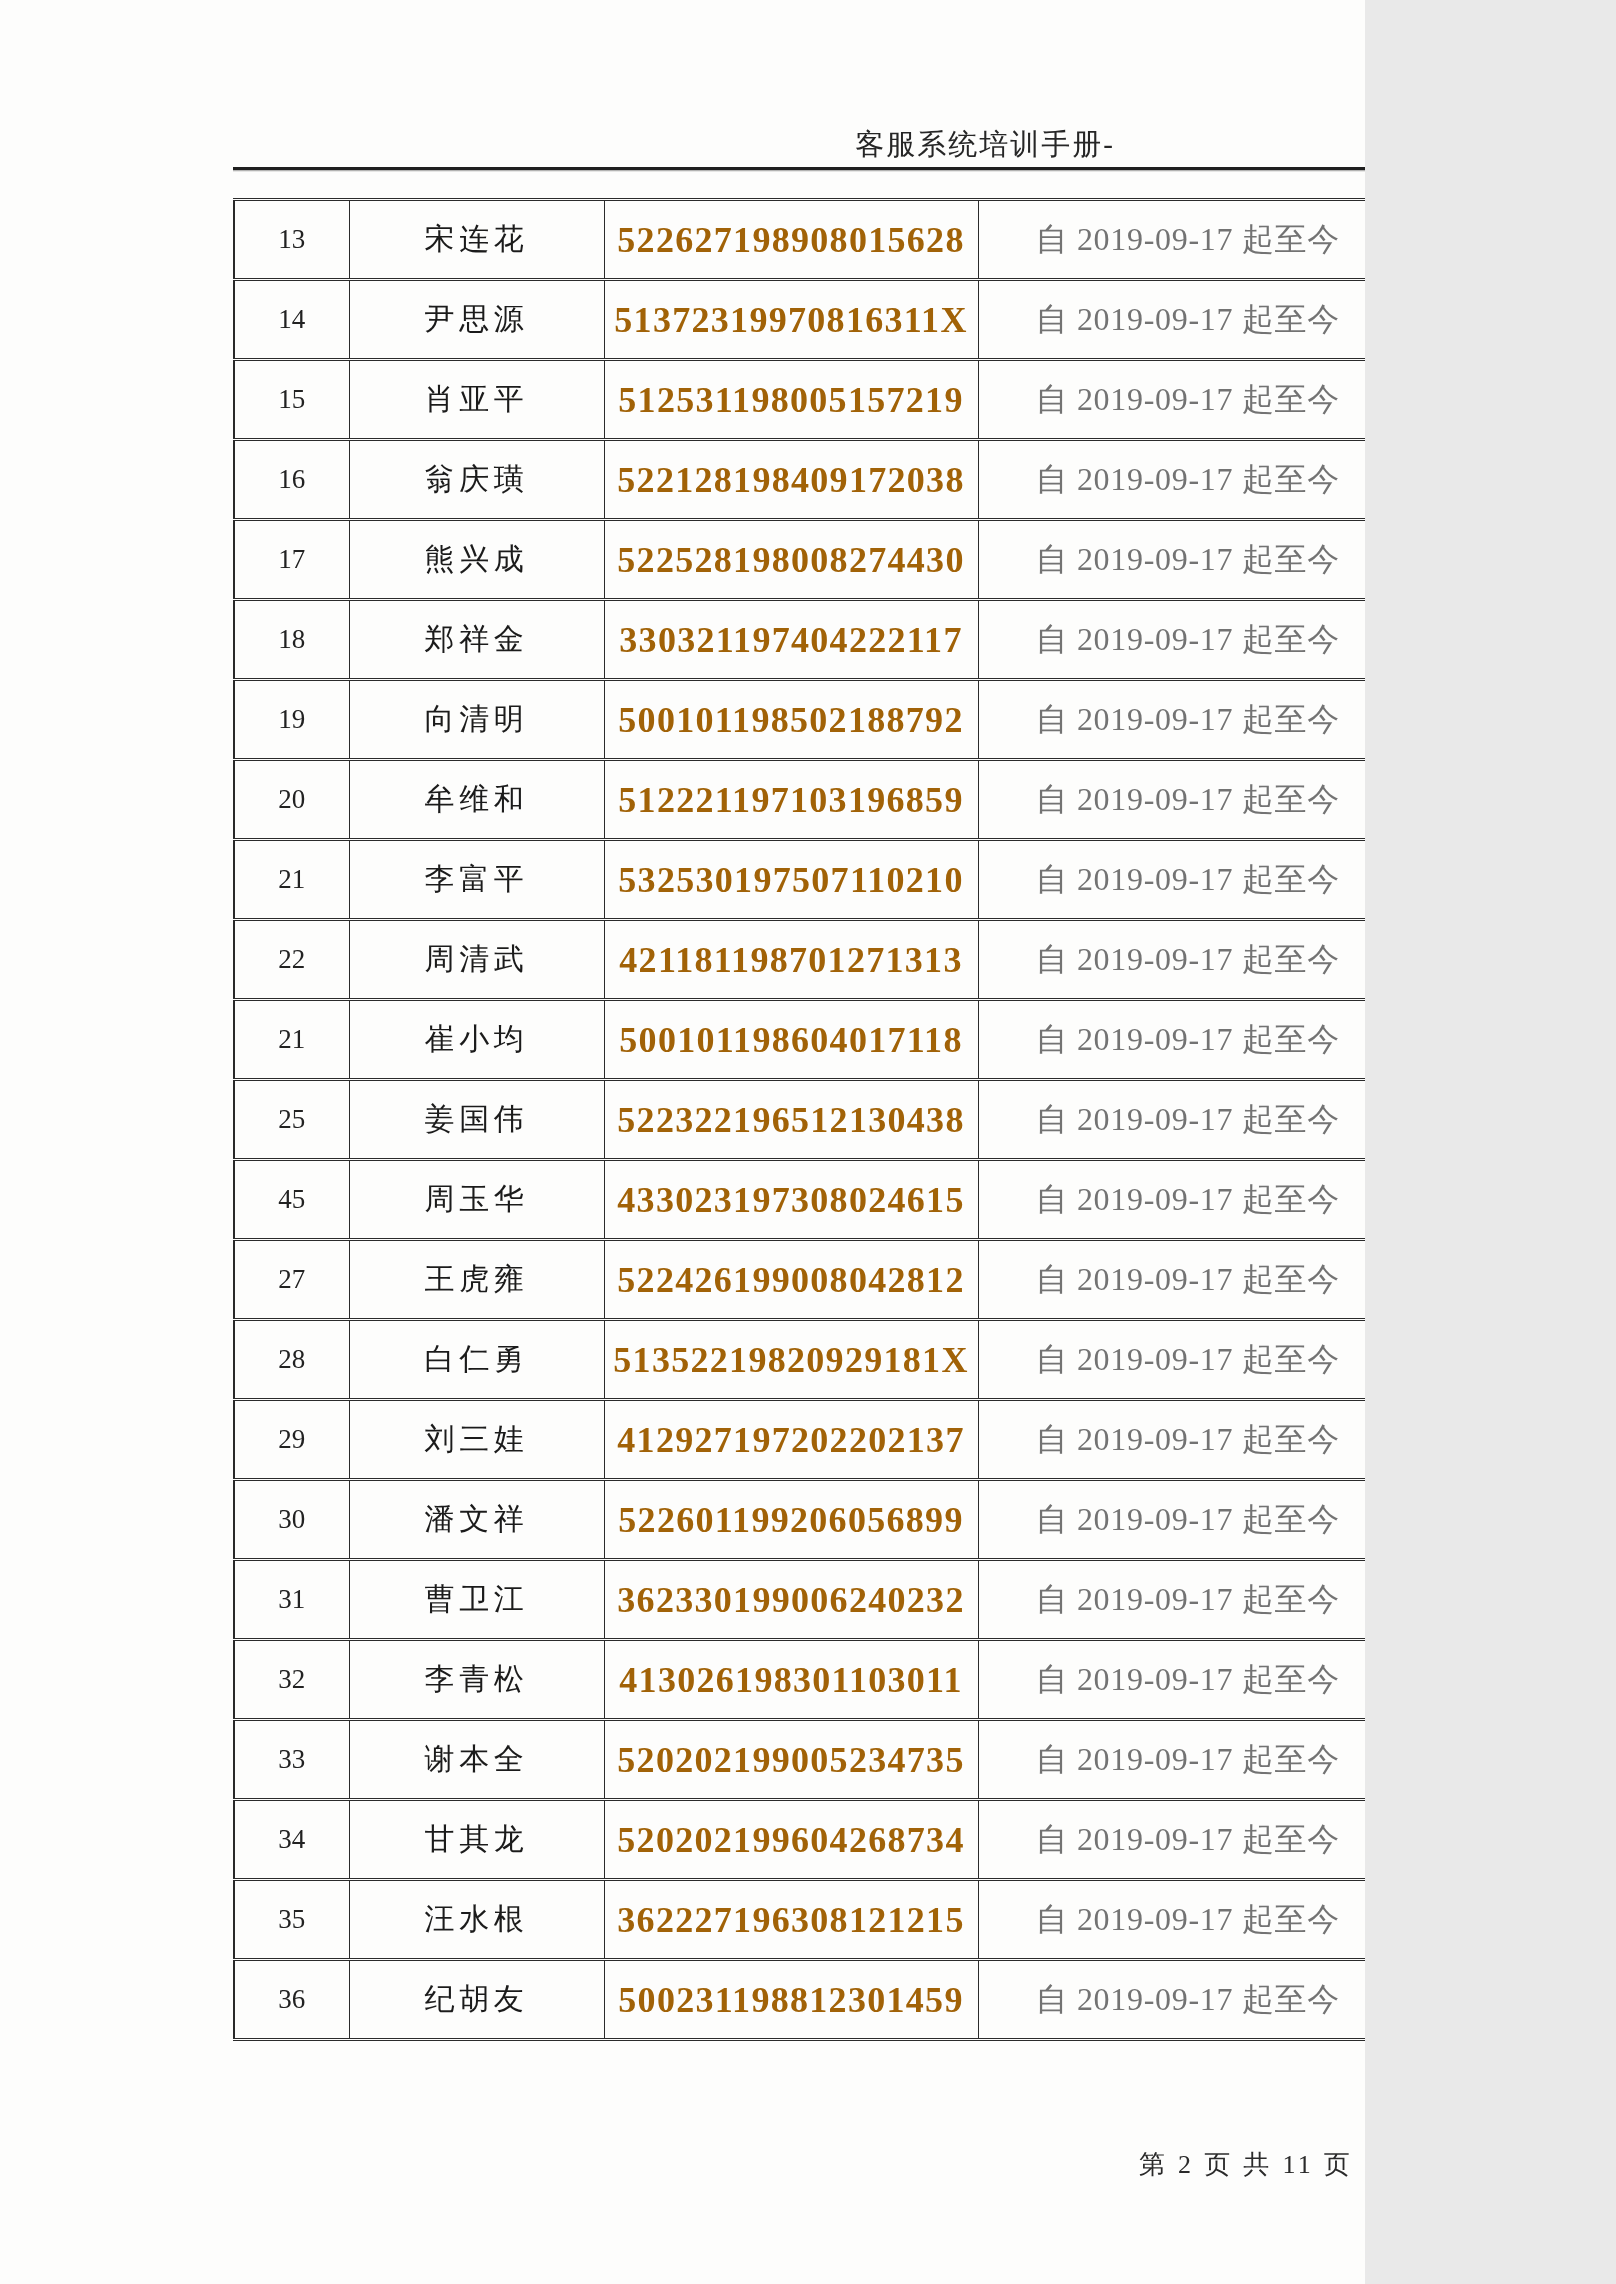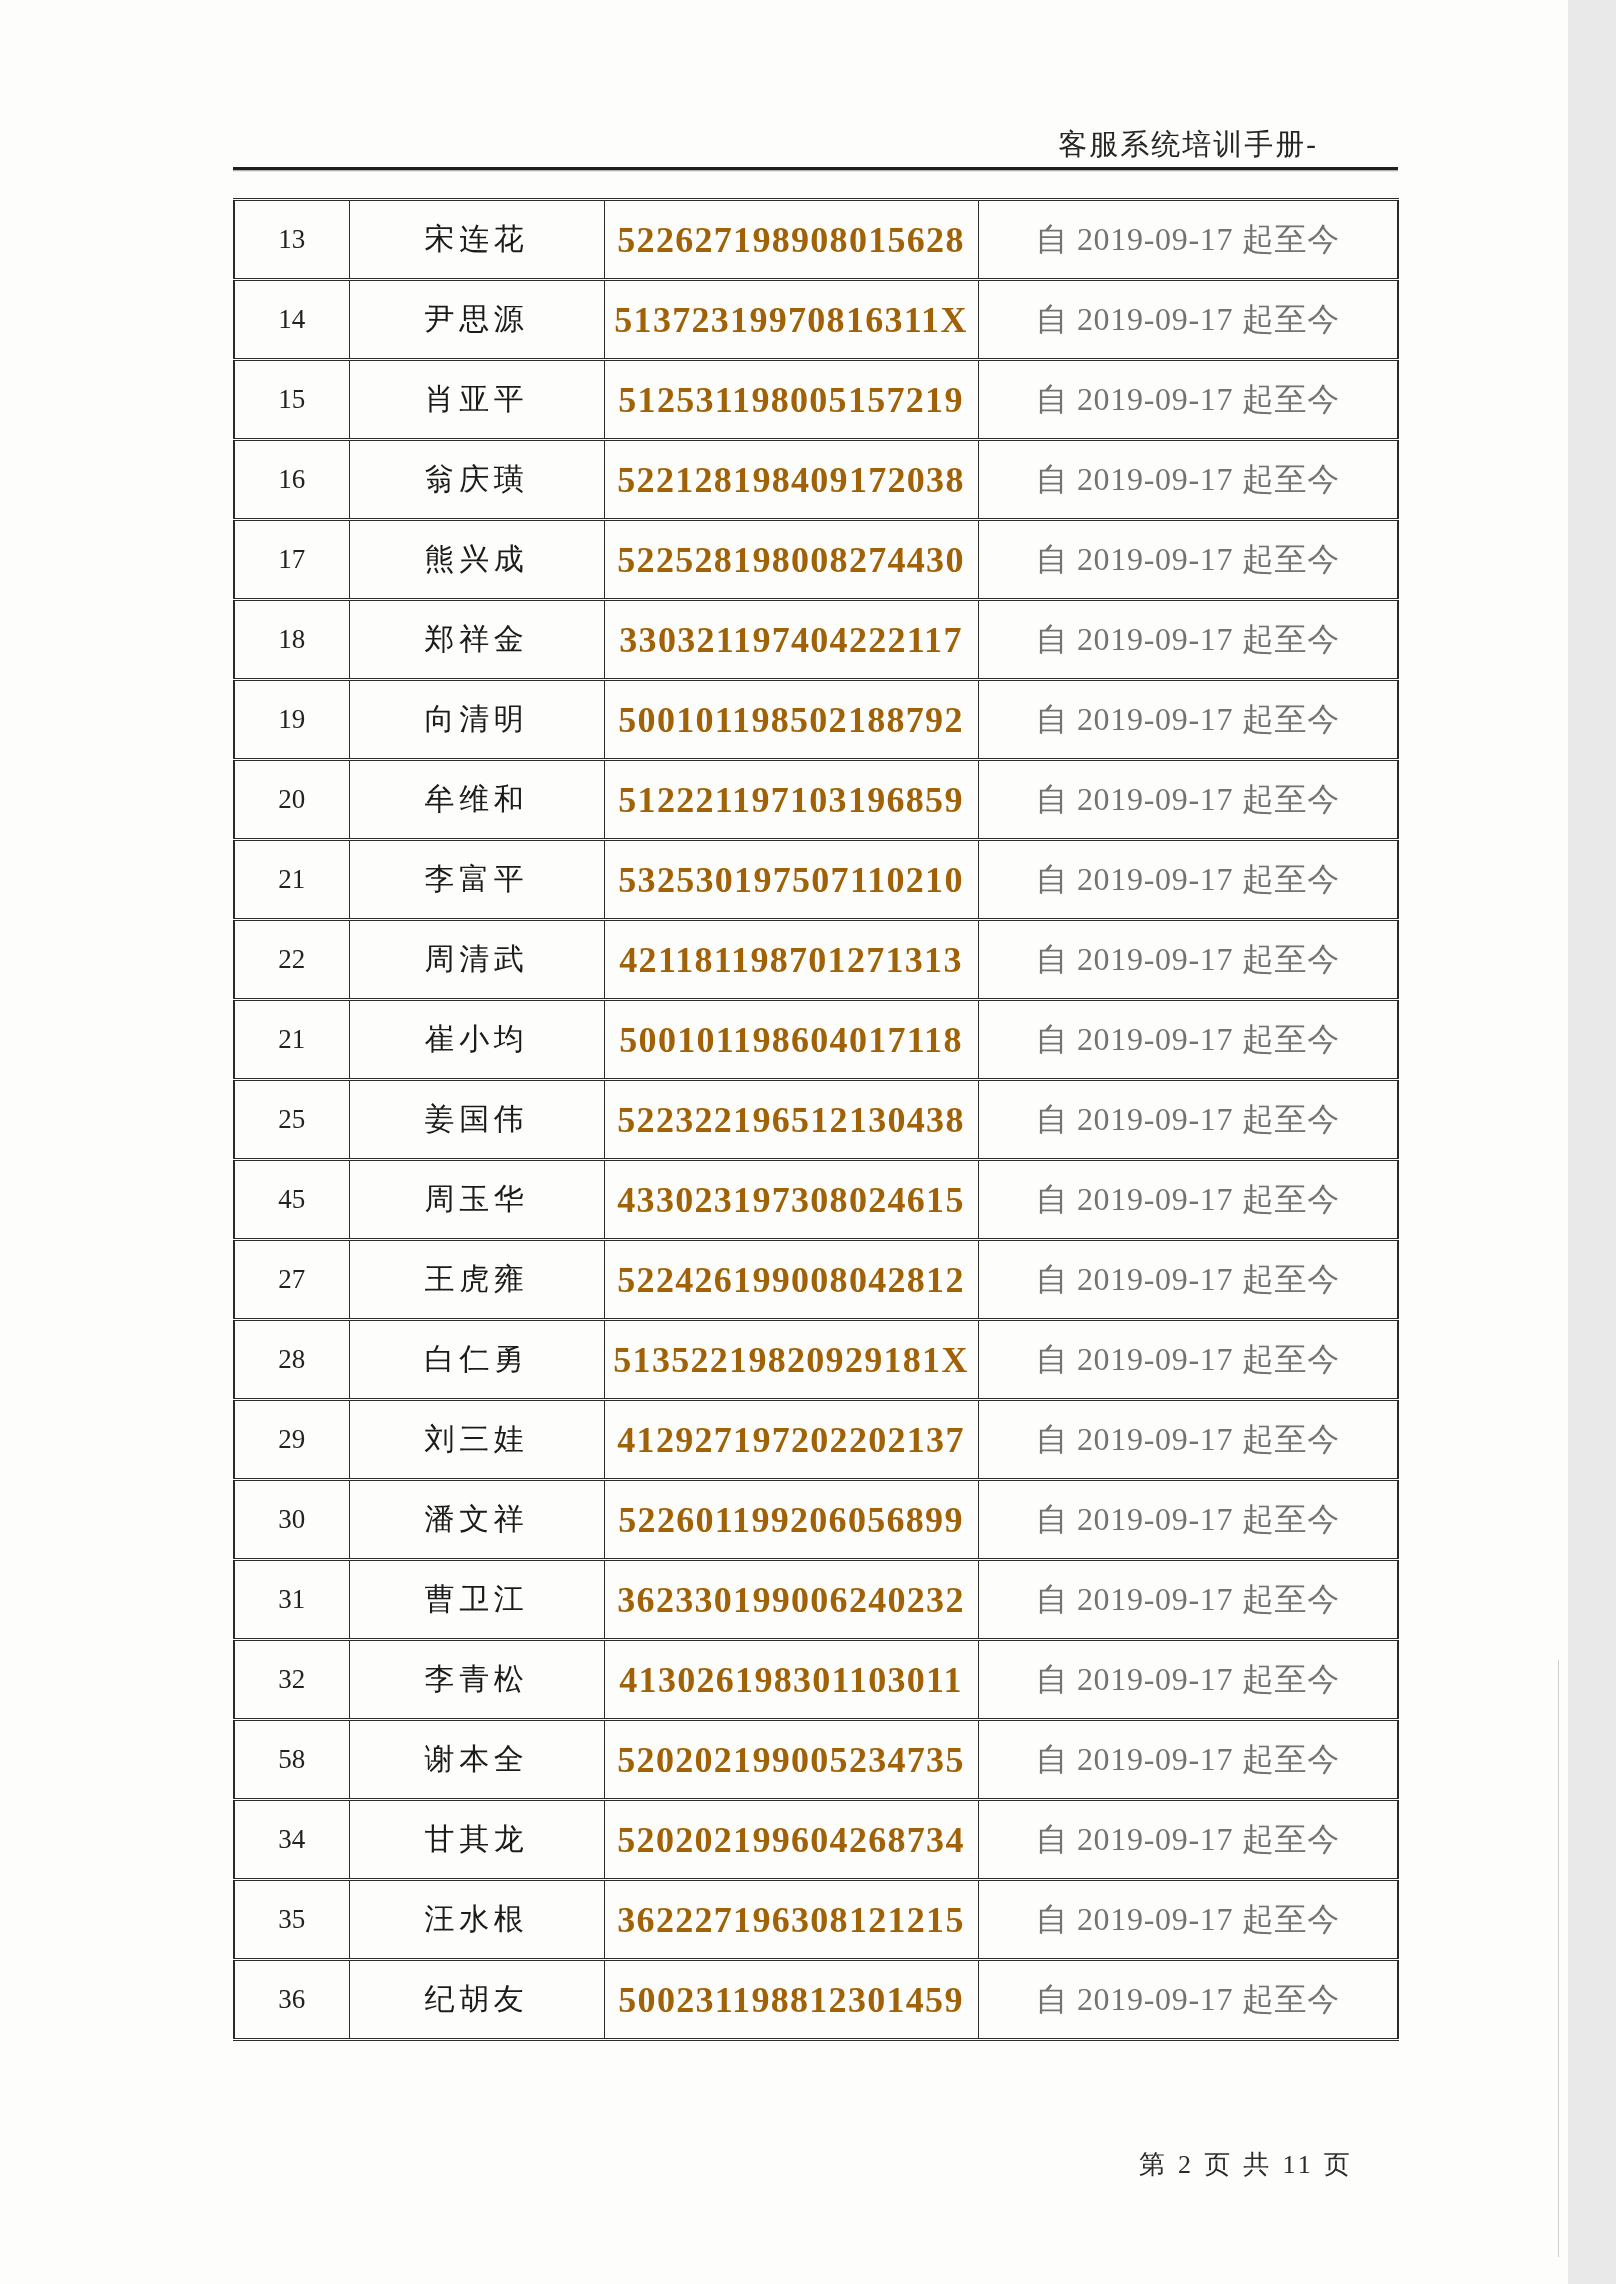--- a/index.html
+++ b/index.html
@@ -3,21 +3,21 @@
 <meta charset="utf-8">
 <style>
   html, body { margin: 0; padding: 0; }
   body {
     width: 1616px; height: 2284px;
     background: #e9e9e9;
     font-family: "Liberation Serif", "DejaVu Serif", serif;
   }
   .page {
     position: absolute; left: 0; top: 0;
-    width: 1568px; height: 2284px;
+    width: 1365px; height: 2284px;
     background: #fdfdfc;
     overflow: hidden;
     color: #1d1d1d;
   }
   .header-title {
     position: absolute;
     top: 125px;
     right: 250px;
     font-size: 29px;
     letter-spacing: 2px;
@@ -209,21 +209,21 @@
           <td class="cell-id">362330199006240232</td>
           <td class="cell-period">自 2019-09-17 起至今</td>
         </tr>
         <tr>
           <td class="cell-no">32</td>
           <td class="cell-name">李青松</td>
           <td class="cell-id">413026198301103011</td>
           <td class="cell-period">自 2019-09-17 起至今</td>
         </tr>
         <tr>
-          <td class="cell-no">58</td>
+          <td class="cell-no">33</td>
           <td class="cell-name">谢本全</td>
           <td class="cell-id">520202199005234735</td>
           <td class="cell-period">自 2019-09-17 起至今</td>
         </tr>
         <tr>
           <td class="cell-no">34</td>
           <td class="cell-name">甘其龙</td>
           <td class="cell-id">520202199604268734</td>
           <td class="cell-period">自 2019-09-17 起至今</td>
         </tr>

